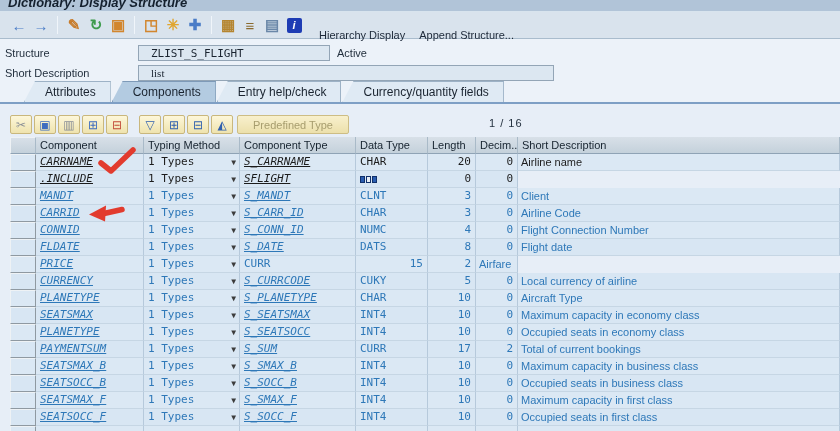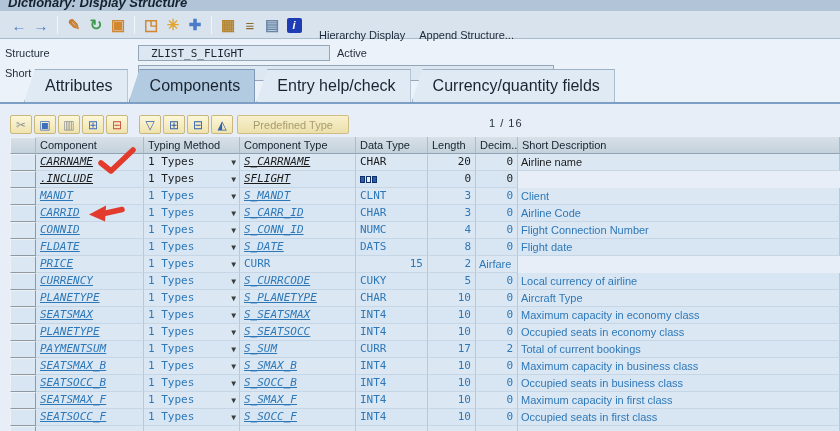--- a/index.html
+++ b/index.html
@@ -28,22 +28,22 @@
   .field-row { display:flex; align-items:center; height:18px; margin-bottom:2px; }
   .field-label { width:133px; font-size:11px; color:#23303e; }
   .sap-input { height:16px; background:#dce7f1; border:1px solid #93a5b6; font-size:11px; padding:0 12px;
                color:#1a2430; }
   .mono { font-family:"DejaVu Sans Mono", monospace; }
   .inp-structure { width:192px; }
   .inp-shortdesc { width:416px; font-family:Liberation Serif, serif; }
   .status-text { margin-left:7px; font-size:11px; color:#23303e; }
   
   .tabstrip { height:20px; padding-left:24px; display:flex; align-items:flex-end; border-bottom:2px solid #7e9fc5; background:#ecf2f9; }
-  .tab { height:33px; display:flex; align-items:center; padding:0 14px 0 20px; margin-right:1px;
-         background:#dfeaf4; border:1px solid #9db2c6; border-bottom:none; font-size:16px; color:#1a2430;
+  .tab { height:21px; display:flex; align-items:center; padding:0 14px 0 20px; margin-right:1px;
+         background:#dfeaf4; border:1px solid #9db2c6; border-bottom:none; font-size:12px; color:#1a2430;
          clip-path:polygon(11px 0, 100% 0, 100% 100%, 0 100%); cursor:default; white-space:nowrap; }
   .tab.active { background:#b3cbe1; font-weight:normal; border-color:#7e9ab8; }
   
   .content { background:#e7eef7; height:327px; position:relative; }
   .grid-toolbar { display:flex; align-items:center; padding:11px 0 3px 10px; position:relative; }
   .g-btn { width:22px; height:19px; background:linear-gradient(#fdf7da,#efe3ae); border:1px solid #c9b77d;
            border-radius:2px; margin-right:2px; display:inline-flex; align-items:center; justify-content:center;
            font-size:12px; cursor:default; }
   .g-gap { width:9px; }
   .g-textbtn { height:19px; min-width:112px; background:linear-gradient(#f8f0cd,#ece0ab); border:1px solid #cdbd85;

